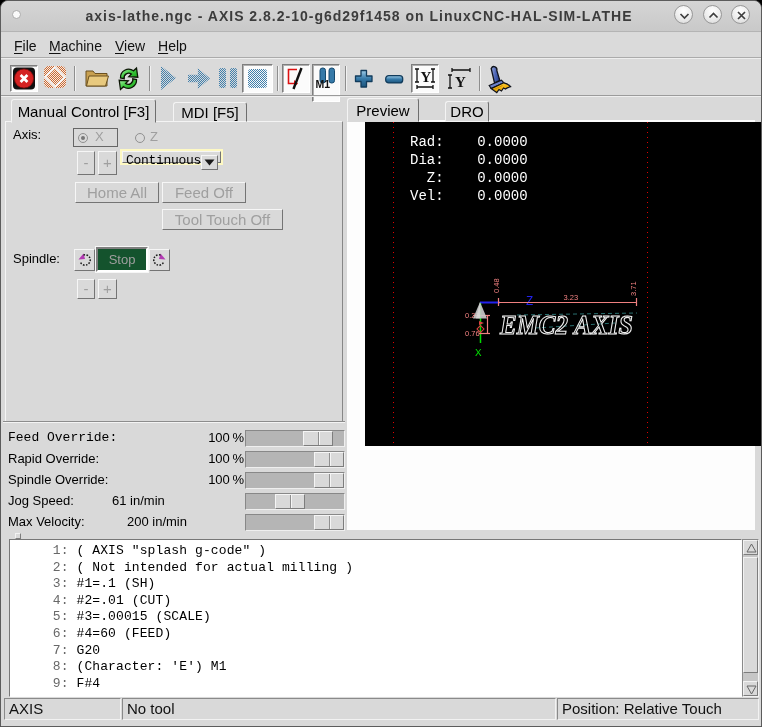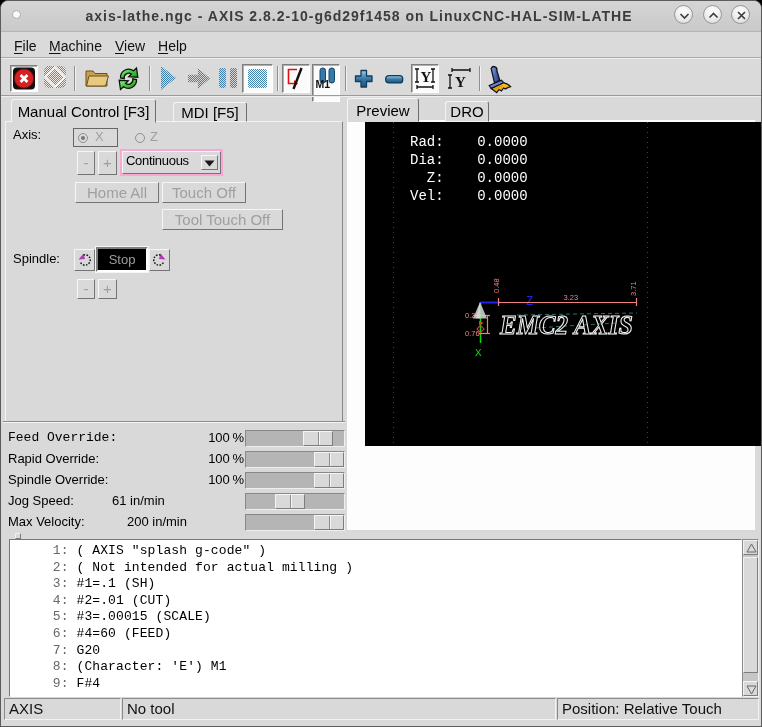--- a/index.html
+++ b/index.html
@@ -211,43 +211,43 @@
   <div class="abs" style="left:72px; top:127px; width:45px; height:19px; border:1px solid #666;"></div>
   <div class="abs" style="left:77px; top:132px; width:10px; height:10px; border-radius:50%; background:#d9d9d9; border:1px solid #909090;">
     <div class="abs" style="left:2px; top:2px; width:4px; height:4px; border-radius:50%; background:#777;"></div>
   </div>
   <div class="lbl glbl" style="left:94px; top:128px;">X</div>
   <div class="abs" style="left:134px; top:132px; width:10px; height:10px; border-radius:50%; background:#d9d9d9; border:1px solid #909090;"></div>
   <div class="lbl glbl" style="left:149px; top:128px;">Z</div>
 
   <div class="gbtn" style="left:76px; top:150px; width:18px; height:24px; line-height:22px;">-</div>
   <div class="gbtn" style="left:97px; top:150px; width:19px; height:24px; line-height:22px;">+</div>
-  <div class="abs" style="left:119px; top:148px; width:103px; height:27px; background:#f9a8d4;">
+  <div class="abs" style="left:119px; top:148px; width:103px; height:16px; background:#fef9c3;font-family:Liberation Mono, monospace;">
     <div class="abs" style="left:2px; top:2px; right:2px; bottom:2px; background:#d9d9d9; border:1px solid; border-color:#f6f6f6 #747474 #747474 #f6f6f6;">
       <div class="lbl" style="left:3px; top:1px; letter-spacing:-0.3px;">Continuous</div>
       <div class="abs" style="right:2px; top:3px; width:17px; height:15px; background:#d9d9d9; border:1px solid; border-color:#f6f6f6 #747474 #747474 #f6f6f6;">
         <svg width="15" height="13">
             <path d="M2.5 3.5 L12.5 3.5 L7.5 9.5 Z" fill="#1a1a1a"></path>
           </svg>
       </div>
     </div>
   </div>
 
   <div class="gbtn" style="left:74px; top:181px; width:84px; height:21px; line-height:19px;">Home All</div>
-  <div class="gbtn" style="left:161px; top:181px; width:84px; height:21px; line-height:19px;">Touch Off</div>
+  <div class="gbtn" style="left:161px; top:181px; width:84px; height:21px; line-height:19px;">Feed Off</div>
   <div class="gbtn" style="left:161px; top:208px; width:121px; height:21px; line-height:19px;">Tool Touch Off</div>
 
   <div class="lbl" style="left:12px; top:250px;">Spindle:</div>
   <div class="gbtn" style="left:73px; top:248px; width:21px; height:22px;">
     <svg width="19" height="20" style="position:absolute;left:0;top:0;">
       <path d="M3.5 9.5 L8.5 3.5 L10 9 Z" fill="#b23ab2"></path>
       <path d="M8.5 5 A 5.2 5.2 0 1 1 5.5 12.5" stroke="#1a1a1a" stroke-width="1.5" stroke-dasharray="1.6 1.4" fill="none"></path>
     </svg>
   </div>
-  <div class="abs" style="left:95px; top:246px; width:52px; height:25px; background:#000000; border:2px solid; border-color:#7e7e7e #ffffff #ffffff #7e7e7e; outline:1px solid #f6f6f6;">
+  <div class="abs" style="left:95px; top:246px; width:52px; height:25px; background:#14532d; border:2px solid; border-color:#7e7e7e #ffffff #ffffff #7e7e7e; outline:1px solid #f6f6f6;">
     <div class="lbl glbl" style="left:0; top:0; width:48px; text-align:center; line-height:21px;">Stop</div>
   </div>
   <div class="gbtn" style="left:148px; top:248px; width:21px; height:22px;">
     <svg width="19" height="20" style="position:absolute;left:0;top:0;">
       <path d="M15.5 9.5 L10.5 3.5 L9 9 Z" fill="#b23ab2"></path>
       <path d="M10.5 5 A 5.2 5.2 0 1 0 13.5 12.5" stroke="#1a1a1a" stroke-width="1.5" stroke-dasharray="1.6 1.4" fill="none"></path>
     </svg>
   </div>
   <div class="gbtn" style="left:76px; top:278px; width:18px; height:20px; line-height:18px;">-</div>
   <div class="gbtn" style="left:97px; top:278px; width:19px; height:20px; line-height:18px;">+</div>

